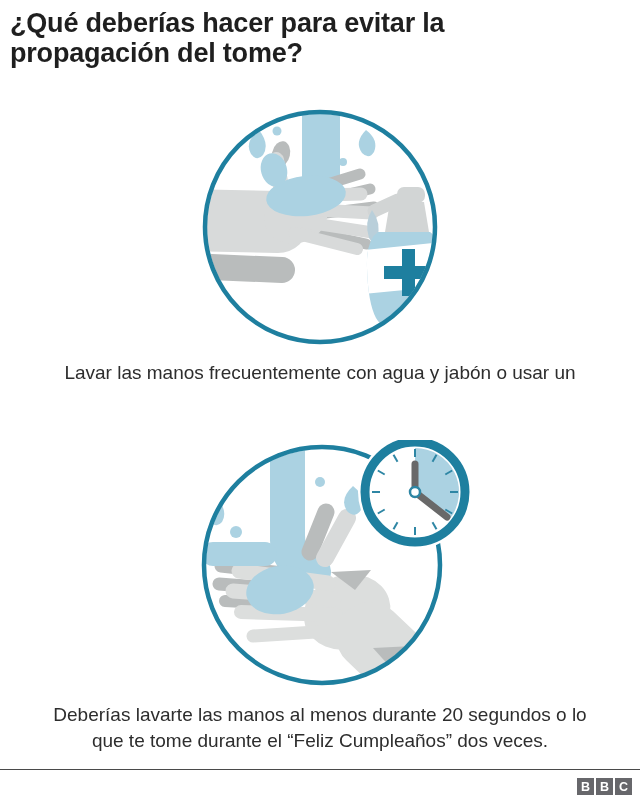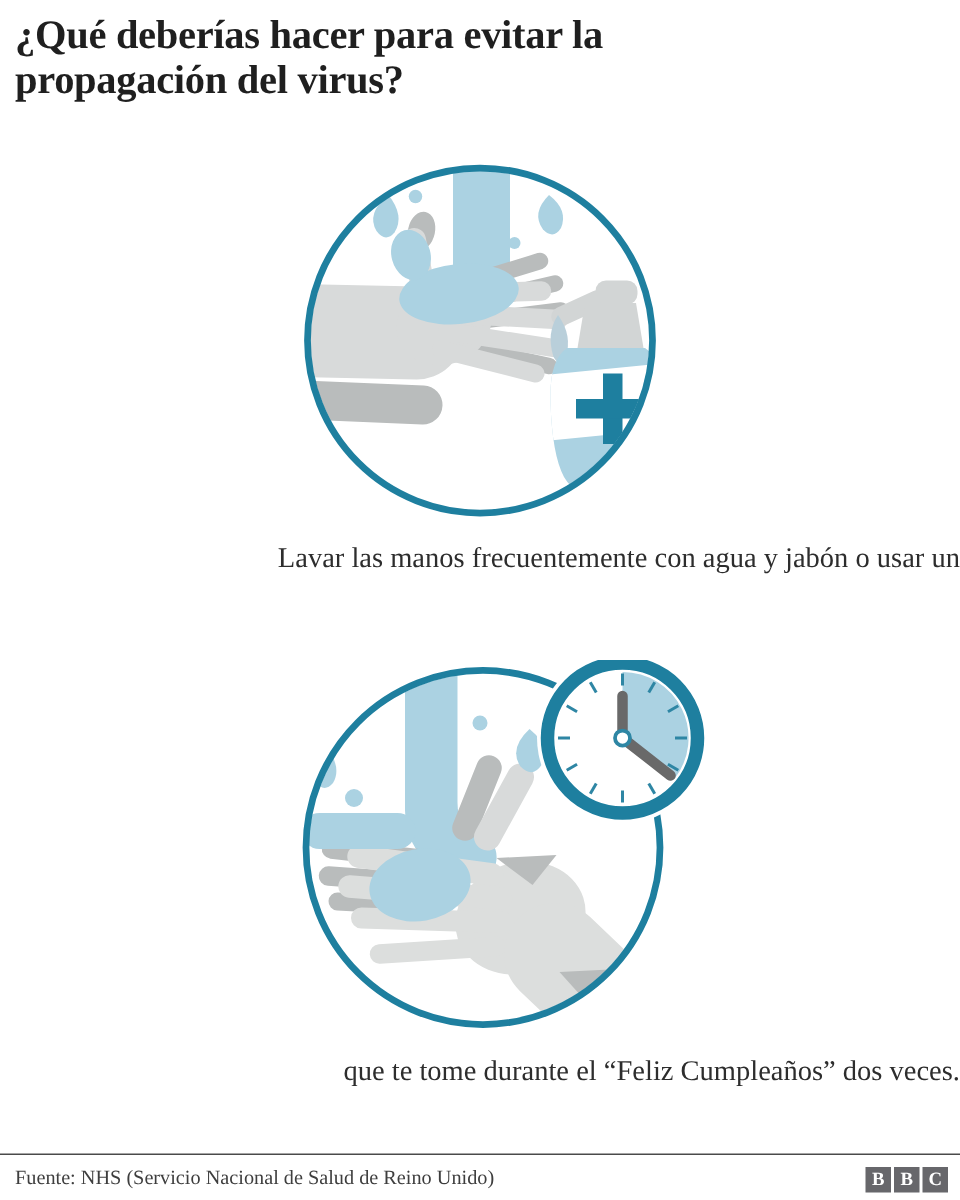--- a/index.html
+++ b/index.html
@@ -1,29 +1,29 @@
 <!DOCTYPE html>
 <html><head>
 <meta charset="utf-8">
 <style>
   html,body{margin:0;padding:0;background:#ffffff;}
   #canvas{
     position:relative;width:640px;height:800px;background:#ffffff;overflow:hidden;
-    font-family:Liberation Serif, serif;
+    font-family:Liberation Sans, sans-serif;
   }
   .title{
     position:absolute;left:10px;top:8px;width:510px;
     font-size:27px;font-weight:bold;line-height:30px;color:#1f1f1f;
     letter-spacing:-0.2px;
   }
   .fig{position:absolute;}
   #fig1{left:200px;top:108px;width:240px;height:240px;}
   #fig2{left:195px;top:440px;width:280px;height:250px;}
   .caption{
-    position:absolute;left:0;width:640px;text-align:right;
+    position:absolute;left:0;width:640px;text-align:center;
     font-size:19px;line-height:26px;color:#2d2d2d;
   }
   #caption1{top:360px;}
   #caption2{top:702px;}
   .footer-divider{
     position:absolute;left:0;top:769px;width:640px;height:1px;background:#4a4a4a;
   }
   .footer-source{
     position:absolute;left:10px;top:777px;font-size:13.5px;color:#3e3e3e;
   }
@@ -35,21 +35,21 @@
     font-size:12.5px;font-weight:bold;display:flex;align-items:center;justify-content:center;
   }
 </style>
 </head>
 <body>
 
 <div id="canvas">
 
   <div class="title">
     <div>¿Qué deberías hacer para evitar la</div>
-    <div>propagación del virus?</div>
+    <div>propagación del tome?</div>
   </div>
 
   <svg id="fig1" class="fig" viewBox="0 0 240 240">
     <defs>
       <clipPath id="clip1">
           <circle cx="120" cy="119" r="113"></circle>
         </clipPath>
       <clipPath id="bottleBodyClip">
         <path d="M178 124 L230 124 Q242 132 241 160 Q240 195 232 210 Q224 224 204 224 Q184 224 176 210 Q168 195 167 160 Q166 132 178 124 Z"></path>
       </clipPath>
@@ -176,25 +176,25 @@
       </g>
       <g stroke="#696969" stroke-width="7" stroke-linecap="round">
         <line x1="220" y1="52" x2="220" y2="24"></line>
         <line x1="220" y1="52" x2="252" y2="77"></line>
       </g>
       <circle cx="220" cy="52" r="5" fill="#ffffff" stroke="#2e86a4" stroke-width="2.5"></circle>
     </g>
   </svg>
 
   <div id="caption2" class="caption">
+    <div>Deberías lavarte las manos al menos durante 20 segundos o lo</div>
     <div>que te tome durante el “Feliz Cumpleaños” dos veces.</div>
   </div>
 
   <div class="footer-divider"></div>
-  <div class="footer-source">Fuente: NHS (Servicio Nacional de Salud de Reino Unido)</div>
 
   <div class="bbc-logo">
     <div class="bbc-block">B</div>
     <div class="bbc-block">B</div>
     <div class="bbc-block">C</div>
   </div>
 
 </div>
 
 </body></html>

